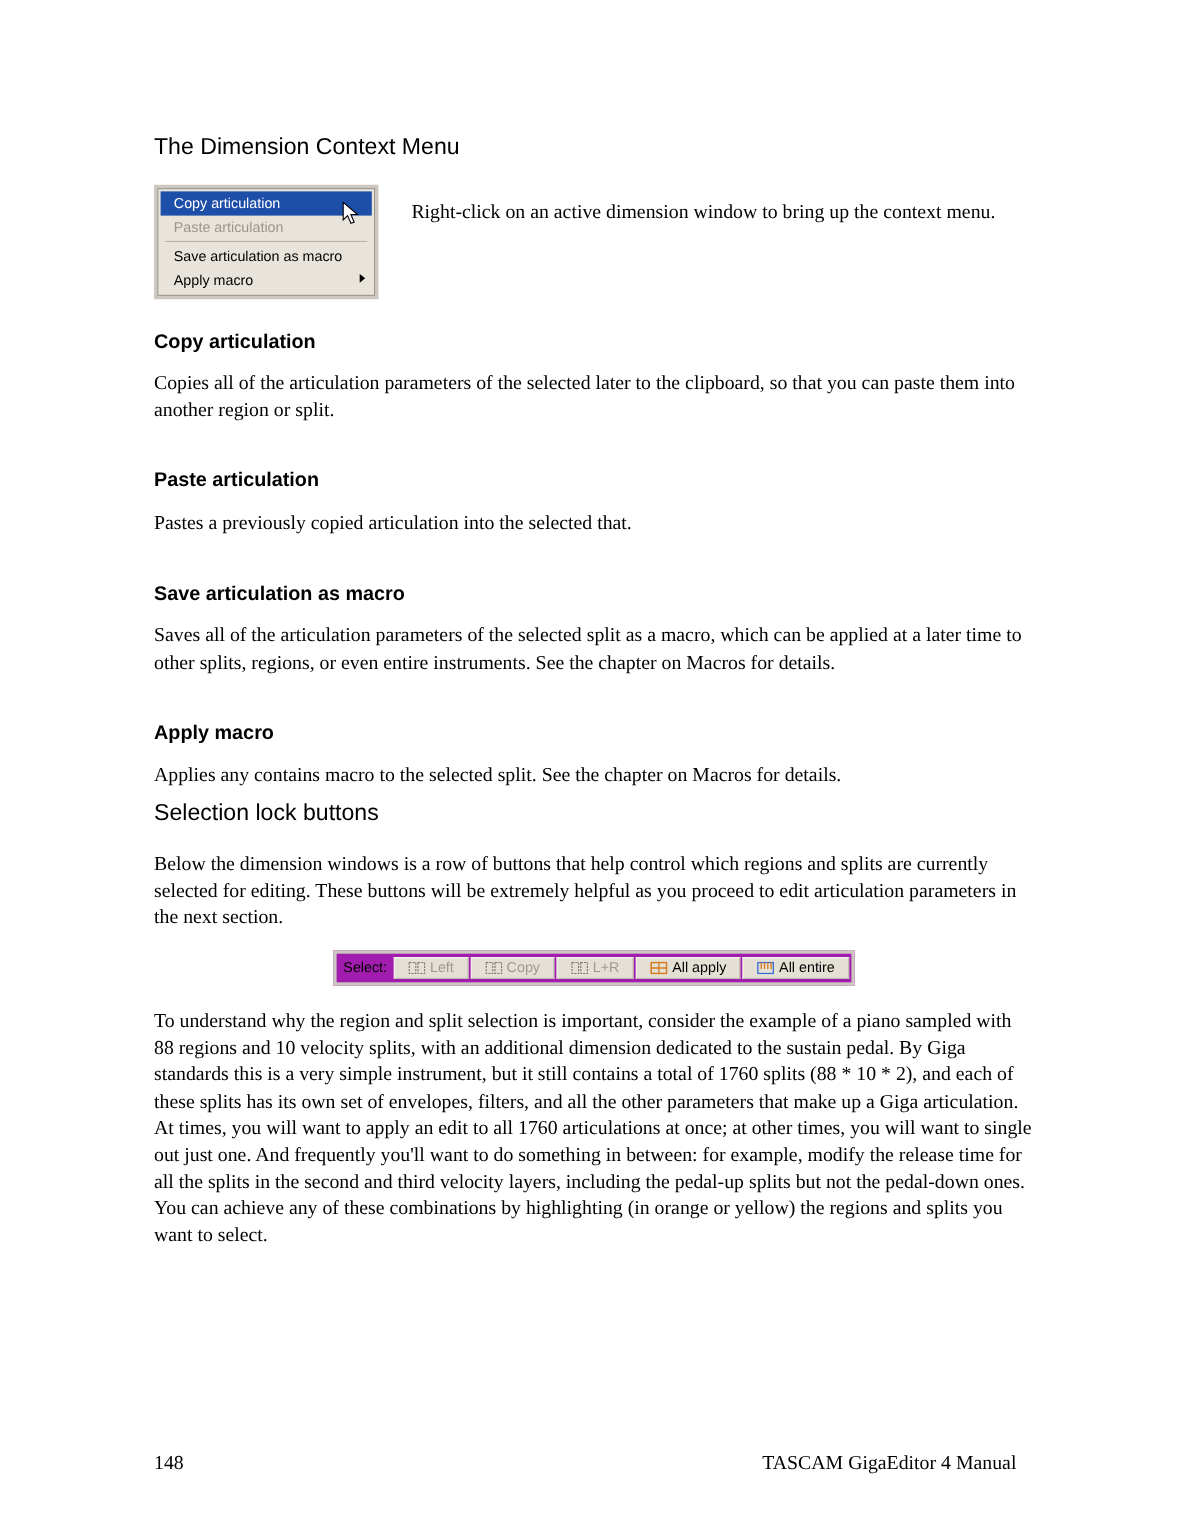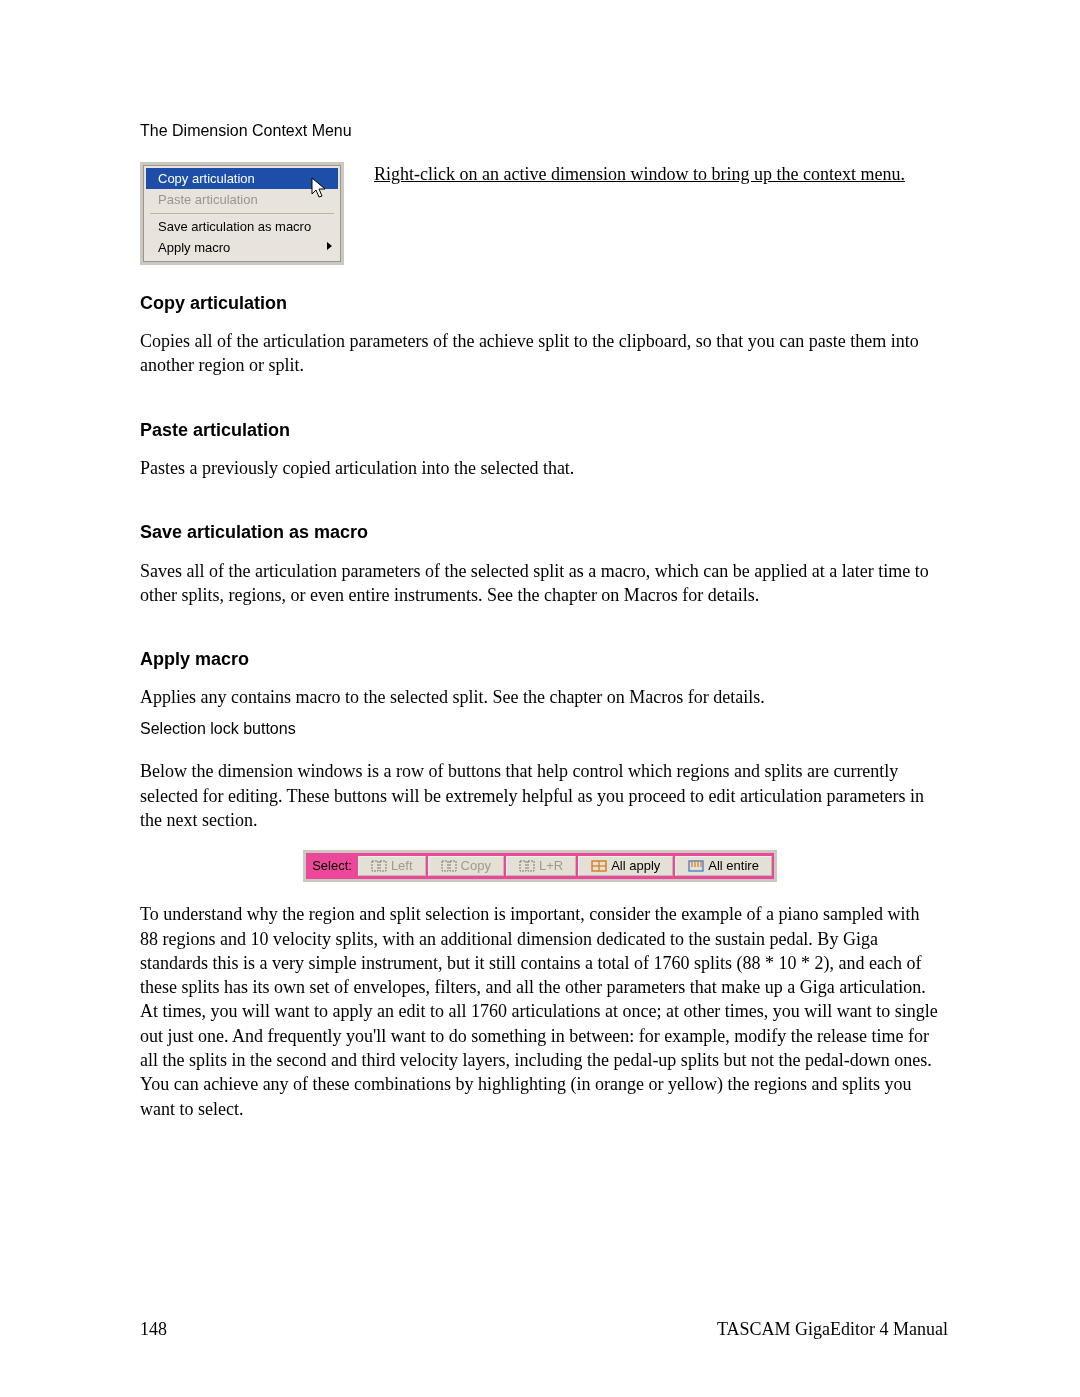--- a/index.html
+++ b/index.html
@@ -14,21 +14,21 @@
     height: 1397px;
     position: relative;
     box-sizing: border-box;
     padding: 120px 140px 0 140px;
     font-size: 18px;
     line-height: 1.35;
   }
   .sans-heading {
     font-family: "Segoe UI", "Helvetica Neue", Arial, sans-serif;
     font-weight: 400;
-    font-size: 16px;
+    font-size: 21px;
     margin: 0 0 20px 0;
   }
   .sans-bold-heading {
     font-family: "Segoe UI", "Helvetica Neue", Arial, sans-serif;
     font-weight: 700;
     font-size: 18px;
     margin: 40px 0 14px 0;
   }
   .para {
     margin: 0 0 8px 0;
@@ -86,21 +86,21 @@
     height: 24px;
   }
   
   .lockbar-wrap {
     display: flex;
     justify-content: center;
     margin: 18px 0 20px 0;
   }
   .lockbar {
     border: 3px solid #ccc8c0;
-    background: #ec4899;
+    background: #a21caf;
     display: flex;
     align-items: center;
     font-family: Tahoma, "Segoe UI", Arial, sans-serif;
     font-size: 13px;
     color: #000;
     height: 26px;
   }
   .lock-label {
     padding: 0 6px 0 6px;
   }
@@ -127,21 +127,21 @@
   
   .ic-dashed rect { fill: none; stroke: #7a766b; stroke-width: 1; stroke-dasharray: 2 1; }
   .ic-orange rect { fill: none; stroke: #d87a1a; stroke-width: 1.4; }
   .ic-orange line { stroke: #d87a1a; stroke-width: 1.2; }
   .ic-kbd rect { fill: none; stroke: #3a6bd1; stroke-width: 1.2; }
   .ic-kbd line { stroke: #d87a1a; stroke-width: 1.2; }
   .footer {
     position: absolute;
     bottom: 56px;
     left: 140px;
-    right: 132px;
+    right: 156px;
     display: flex;
     justify-content: space-between;
     font-size: 18px;
     gap: 25px;
   }
 </style>
 </head>
 <body>
 
 <div class="page">
@@ -156,25 +156,25 @@
         <div class="ctx-item disabled">Paste articulation</div>
         <div class="ctx-sep"></div>
         <div class="ctx-item">Save articulation as macro</div>
         <div class="ctx-item submenu">Apply macro</div>
       </div>
       <svg class="cursor-svg" viewBox="0 0 16 24">
         <path d="M1 1 L1 17 L5 13 L8 20 L11 19 L8 12 L14 12 Z" fill="#fff" stroke="#000" stroke-width="1"></path>
       </svg>
     </div>
 
-    <p class="para" style="margin-top:0;text-decoration:underline;">Right-click on an active dimension window to bring up the context menu.</p>
+    <p class="para" style="margin-top:12px;">Right-click on an active dimension window to bring up the context menu.</p>
   </div>
 
   <h4 class="sans-bold-heading" style="margin-top:26px;">Copy articulation</h4>
-  <p class="para">Copies all of the articulation parameters of the achieve split to the clipboard, so that you can paste them into another region or split.</p>
+  <p class="para">Copies all of the articulation parameters of the selected later to the clipboard, so that you can paste them into another region or split.</p>
 
   <h4 class="sans-bold-heading">Paste articulation</h4>
   <p class="para">Pastes a previously copied articulation into the selected that.</p>
 
   <h4 class="sans-bold-heading">Save articulation as macro</h4>
   <p class="para">Saves all of the articulation parameters of the selected split as a macro, which can be applied at a later time to other splits, regions, or even entire instruments.  See the chapter on Macros for details.</p>
 
   <h4 class="sans-bold-heading">Apply macro</h4>
   <p class="para">Applies any contains macro to the selected split.  See the chapter on Macros for details.</p>
 

